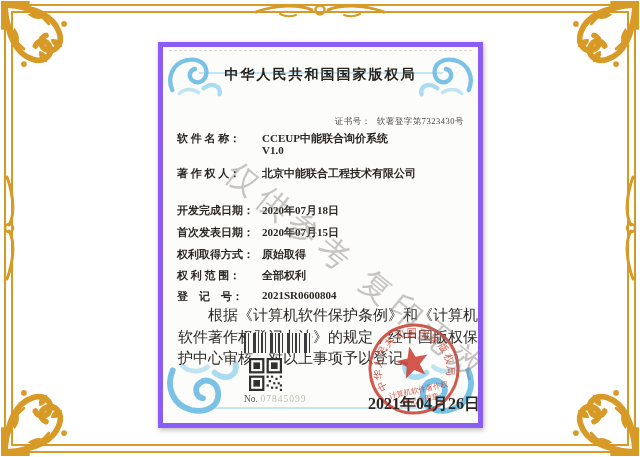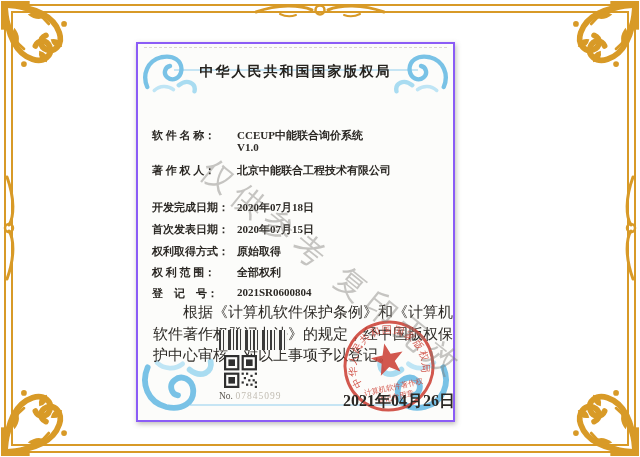--- a/index.html
+++ b/index.html
@@ -11,22 +11,22 @@
   .corner{position:absolute;width:86px;height:86px;}
   .corner.tl{left:1px;top:1px;}
   .corner.tr{right:1px;top:1px;transform:scaleX(-1);}
   .corner.bl{left:1px;bottom:1px;transform:scaleY(-1);}
   .corner.br{right:1px;bottom:1px;transform:scale(-1,-1);}
   .mid-h{position:absolute;left:250px;top:1px;width:140px;height:18px;}
   .mid-v{position:absolute;width:18px;height:110px;top:173px;}
   .mid-v.r{right:1px;}
   .mid-v.l{left:1px;transform:scaleX(-1);}
   
-  .page{position:absolute;left:136px;top:42px;width:315px;height:376px;background:#fcfcfa;
-        box-shadow:1px 2px 5px rgba(110,105,95,.45);border:2px solid #8b5cf6;font-family:Liberation Serif, serif;}
+  .page{position:absolute;left:158px;top:42px;width:315px;height:376px;background:#fcfcfa;
+        box-shadow:1px 2px 5px rgba(110,105,95,.45);border:5px solid #8b5cf6;font-family:Liberation Serif, serif;}
   .page-edge{position:absolute;left:6px;right:6px;top:3px;border-top:1px dashed #dcd8d1;}
   .blue-line-top{position:absolute;left:36px;top:25px;width:244px;height:2px;background:#c6e5f4;}
   .blue-line-bottom{position:absolute;left:52px;top:360px;width:212px;height:2px;background:#c6e5f4;}
   .cloud{position:absolute;}
   .cloud.tl{left:4px;top:8px;width:56px;height:42px;}
   .cloud.tr{right:4px;top:8px;width:56px;height:42px;transform:scaleX(-1);}
   .cloud.bl{left:2px;top:314px;width:76px;height:56px;transform:scaleY(-1);}
   .cloud.br{right:2px;top:314px;width:76px;height:56px;transform:scale(-1,-1);}
   
   .authority{position:absolute;top:19px;left:0;right:0;text-align:center;
@@ -187,20 +187,23 @@
     </svg>
     <svg class="cloud br" viewBox="0 0 64 48">
       <g fill="none" stroke-linecap="round">
         <path d="M6,40 C0,26 6,10 22,6 C36,3 46,10 45,21 C44,30 35,34 29,29 C24,25 26,17 32,16" stroke="#79c2e6" stroke-width="5"></path>
         <path d="M42,38 C52,30 62,36 60,45" stroke="#a9dcf1" stroke-width="5"></path>
         <path d="M14,44 C20,38 30,38 36,43" stroke="#bfe5f5" stroke-width="4"></path>
       </g>
     </svg>
 
     <div class="authority">中华人民共和国国家版权局</div>
+    <div class="certno">
+      <span class="lab">证书号：</span><span>软著登字第7323430号</span>
+    </div>
 
     <div class="field f0">
       <span>软 件 名 称：</span>
       <span class="fvalue">CCEUP中能联合询价系统</span>
     </div>
     <div class="f0v2">V1.0</div>
     <div class="field f1">
       <span>著 作 权 人：</span>
       <span class="fvalue">北京中能联合工程技术有限公司</span>
     </div>

